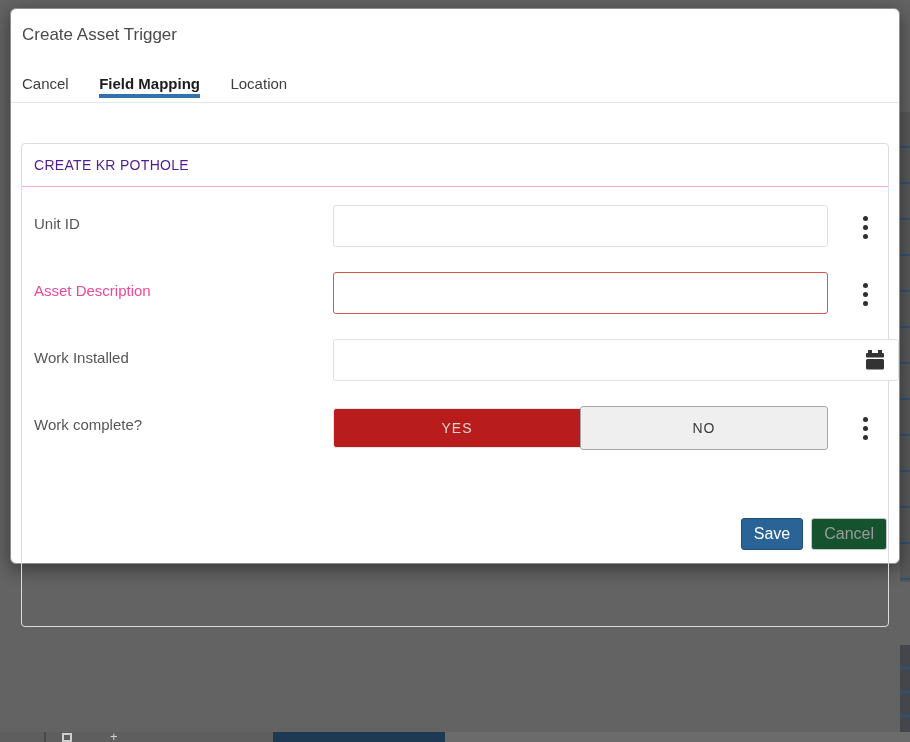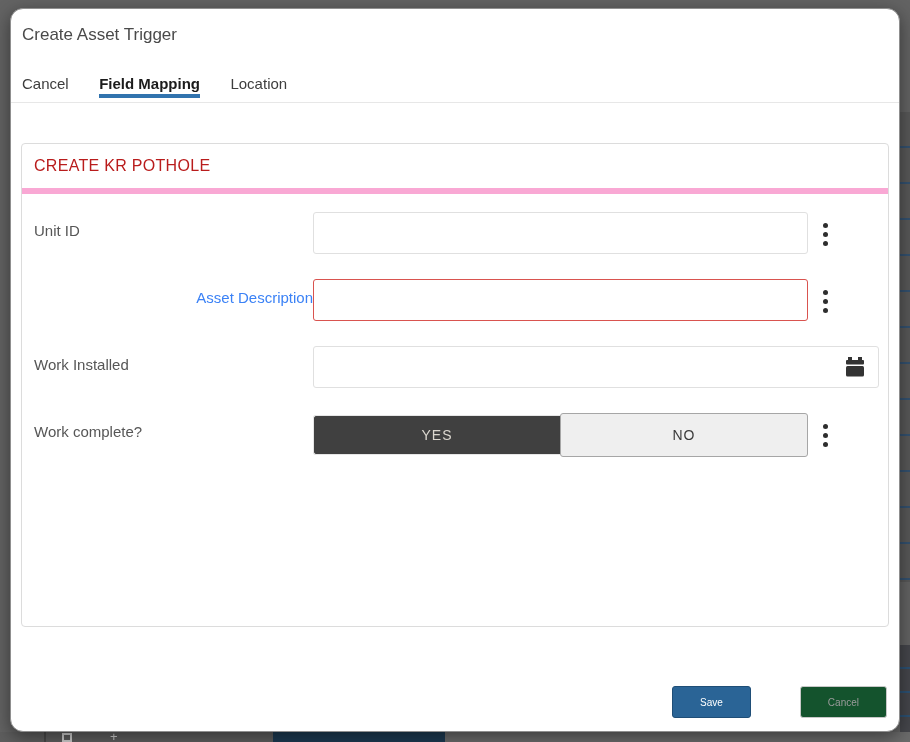--- a/index.html
+++ b/index.html
@@ -25,49 +25,49 @@
     background:#5e5e5e;
   }
   .bb-vline { position:absolute; left:44px; top:0; width:2px; height:10px; background:#494949; }
   .bb-checkbox { position:absolute; left:62px; top:1px; width:10px; height:9px; border:2px solid #cfcfcf; background:transparent; }
   .bb-plus { position:absolute; left:110px; top:-1px; color:#d2d2d2; font-size:13px; line-height:11px; }
   .bb-navy { position:absolute; left:273px; top:0; width:172px; height:10px; background:#1d3a52; }
   .bb-gray-right { position:absolute; left:445px; top:0; width:465px; height:10px; background:#6b6b6b; }
 
   
   .modal {
-    position:absolute; left:10px; top:8px; width:890px; height:724px;
-    background:#fff; border:1px solid #8f8f8f; border-radius:13px;
+    position:absolute; left:10px; top:8px; width:890px; height:556px;
+    background:#fff; border:1px solid #8f8f8f; border-radius:6px;
     box-shadow:0 5px 18px rgba(0,0,0,.45);
   }
   .modal-header { padding:16px 11px 0 11px; }
   .modal-title { font-size:17px; color:#4a4a4a; }
 
   .tabs { margin-top:30px; padding:0 11px; border-bottom:1px solid #e7e7e7; }
   .tab {
     display:inline-block; margin-right:26px; padding-bottom:10px;
     font-size:15px; color:#3d3d3d; cursor:pointer;
   }
   .tab.active {
     font-weight:bold; color:#1c1c1c;
     padding-bottom:2px; border-bottom:4px solid #3173ae;
   }
 
   .modal-body { padding:40px 10px 0 10px; }
 
   .panel { border:1px solid #dcdcdc; border-radius:4px; height:484px; }
   .panel-header {
-    padding:13px 12px; border-bottom:6px solid #f9a8d4;
-    font-size:16px; color:#b91c1c; letter-spacing:.3px;
+    padding:13px 12px; border-bottom:1px solid #f9a8d4;
+    font-size:14px; color:#4c1d95; letter-spacing:.3px;
   }
   .panel-body { padding:18px 12px; }
 
-  .form-row { display:flex; align-items:flex-start; margin-bottom:25px; }
+  .form-row { display:flex; align-items:flex-start; margin-bottom:25px;gap:20px; }
   .field-label { width:279px; flex:none; font-size:15px; color:#565656; padding-top:10px; }
-  .field-label.error { color:#3b82f6;text-align:right; }
+  .field-label.error { color:#ec4899; }
 
   .text-input {
     width:495px; height:42px; border:1px solid #e0e0e0; border-radius:3px;
     background:#fff; font-size:15px; padding:0 10px; outline:none;
     font-family:"Liberation Sans", sans-serif;
   }
   .text-input.error { border:1px solid #d9534f; }
 
   .date-wrap { position:relative; width:566px; }
   .date-input { width:566px; height:42px; border:1px solid #e0e0e0; border-radius:3px;
@@ -81,32 +81,32 @@
   }
   .kebab i { width:5px; height:5px; border-radius:50%; background:#2e2e2e; }
 
   .toggle { display:flex; width:495px; align-items:center; height:44px; }
   .toggle-btn {
     flex:1; display:flex; align-items:center; justify-content:center;
     font-size:14px; letter-spacing:1px; cursor:pointer; user-select:none;
     font-family:"Liberation Sans", sans-serif;
   }
   .toggle-yes {
-    height:40px; background:#404040; border:1px solid #e6e6e6; border-right:none;
+    height:40px; background:#b91c1c; border:1px solid #e6e6e6; border-right:none;
     border-radius:3px 0 0 3px; color:#dbd7cf;
   }
   .toggle-no {
     height:44px; background:#efefef; border:1px solid #a6a6a6;
     border-radius:3px; color:#3a3a3a;
   }
 
   .modal-footer { position:absolute; right:12px; bottom:13px; display:flex; gap:8px; }
   .btn {
-    height:32px; padding:0 27px; border-radius:3px; font-size:10px; cursor:pointer;
-    display:flex; align-items:center; font-family:"Liberation Sans", sans-serif;margin-left:41px;
+    height:32px; padding:0 12px; border-radius:3px; font-size:16px; cursor:pointer;
+    display:flex; align-items:center; font-family:"Liberation Sans", sans-serif;
   }
   .btn-save { background:#2a6496; border:1px solid #1f4e77; color:#fff; }
   .btn-cancel { background:#14532d; border:1px solid #c8c8c8; color:#9b9b9b; }
 </style>
 </head>
 <body>
 
 <div>
   <div class="bg-right-rows"></div>
   <div class="bg-right-lower"></div>

